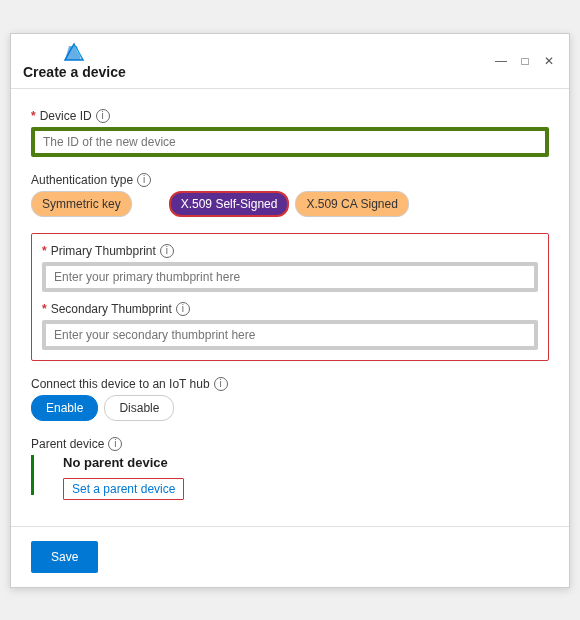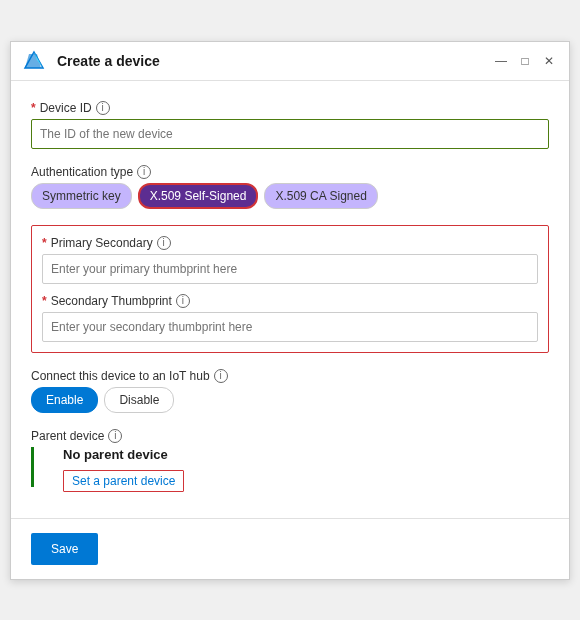--- a/index.html
+++ b/index.html
@@ -25,21 +25,22 @@
       display: flex;
       align-items: center;
       justify-content: space-between;
       padding: 8px 12px;
       background: #fff;
       border-bottom: 1px solid #e0e0e0;
     }
     .title-bar-left {
       display: flex;
       align-items: center;
-      gap: 12px;
+      gap: 0;
+      flex-direction: column;
     }
     .title-text {
       font-size: 14px;
       font-weight: 600;
       color: #1a1a1a;
     }
     .title-bar-controls {
       display: flex;
       align-items: center;
       gap: 8px;
@@ -82,51 +83,52 @@
       display: inline-flex;
       align-items: center;
       justify-content: center;
       font-size: 10px;
       color: #666;
       cursor: pointer;
     }
     .text-input {
       width: 100%;
       height: 30px;
-      border: 1px solid #4d7c0f;
+      border: 4px solid #4d7c0f;
       border-radius: 2px;
       padding: 4px 8px;
       font-size: 12px;
       color: #999;
       outline: none;
     }
     .auth-type-group {
       margin-bottom: 16px;
     }
     .auth-buttons {
       display: flex;
       gap: 6px;
       margin-top: 4px;
       align-items: center;
     }
     .auth-btn {
       height: 26px;
       padding: 0 10px;
       border-radius: 12px;
       border: 1px solid #ccc;
-      background: #c4b5fd;
+      background: #fdba74;
       font-size: 12px;
       cursor: pointer;
       color: #333;
       white-space: nowrap;
     }
     .auth-btn.active {
       background: #5c2d91;
       color: #fff;
       border: 2px solid #d13438;
+      margin-left: 31px;
     }
     .section-box {
       border: 1px solid #d13438;
       border-radius: 2px;
       padding: 10px;
       margin-bottom: 16px;
     }
     .section-field {
       margin-bottom: 10px;
     }
@@ -262,21 +264,21 @@
         <button class="auth-btn active">X.509 Self-Signed</button>
         <button class="auth-btn">X.509 CA Signed</button>
       </div>
     </div>
 
     <div class="section-box">
 
       <div class="section-field">
         <div class="field-label">
           <span class="required-star">*</span>
-          <span>Primary Secondary</span>
+          <span>Primary Thumbprint</span>
           <span class="info-icon">i</span>
         </div>
         <input type="text" class="text-input" style="border-color: rgb(204, 204, 204);" placeholder="Enter your primary thumbprint here">
       </div>
 
       <div class="section-field">
         <div class="field-label">
           <span class="required-star">*</span>
           <span>Secondary Thumbprint</span>
           <span class="info-icon">i</span>

